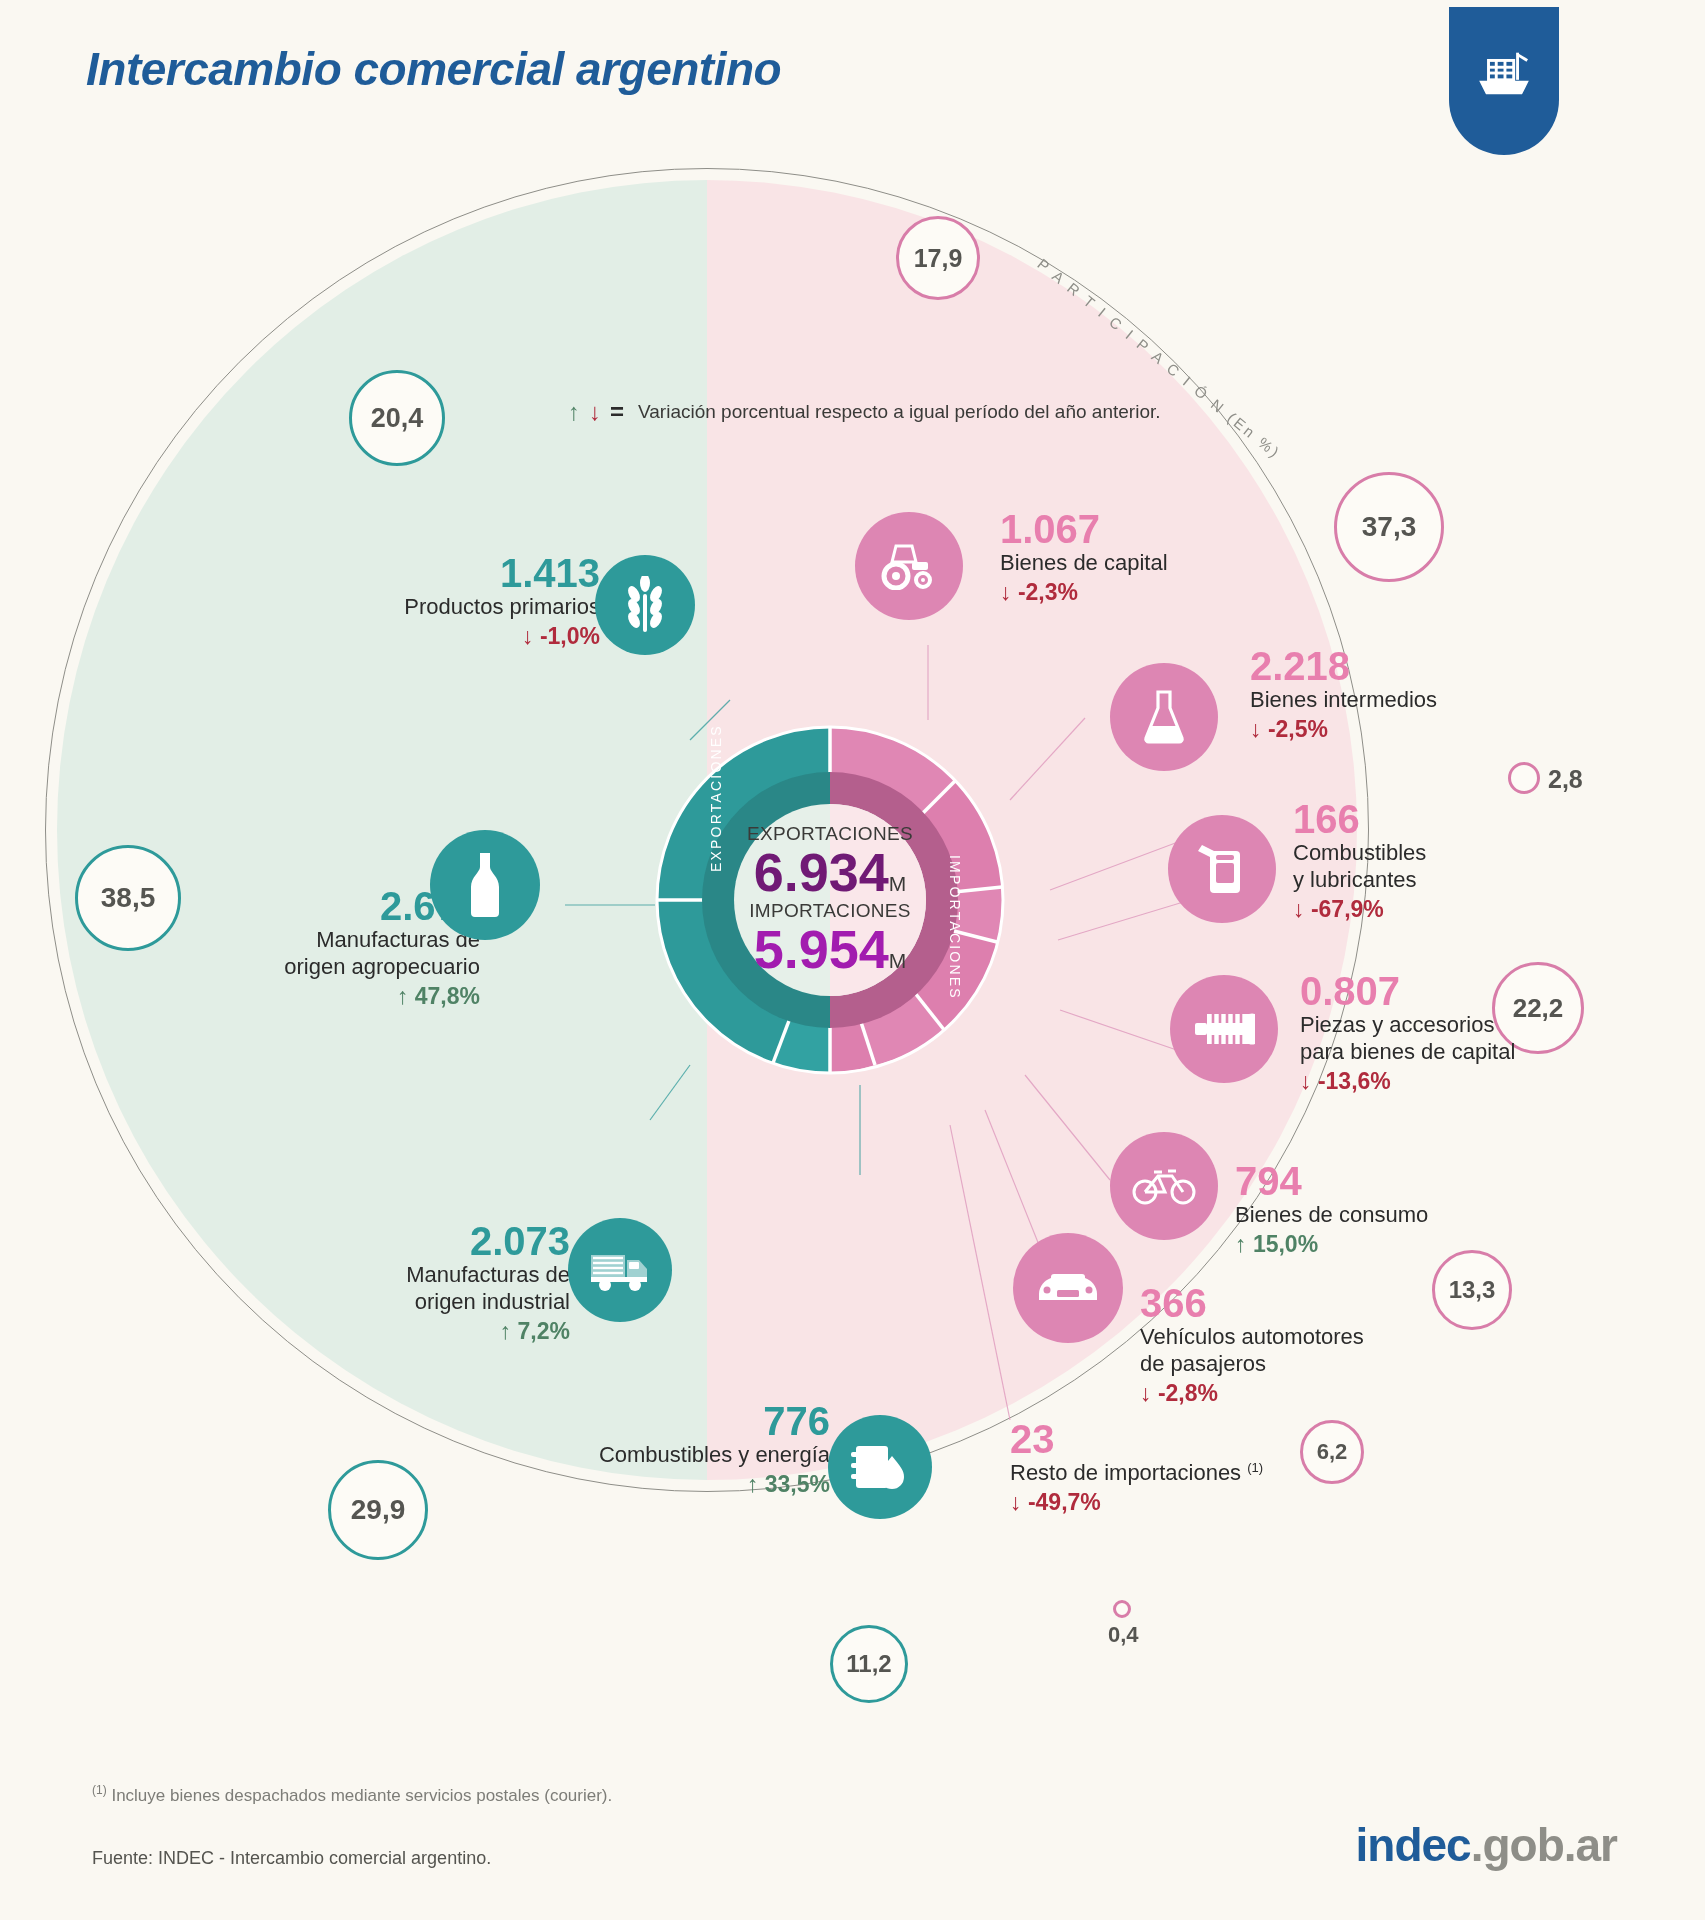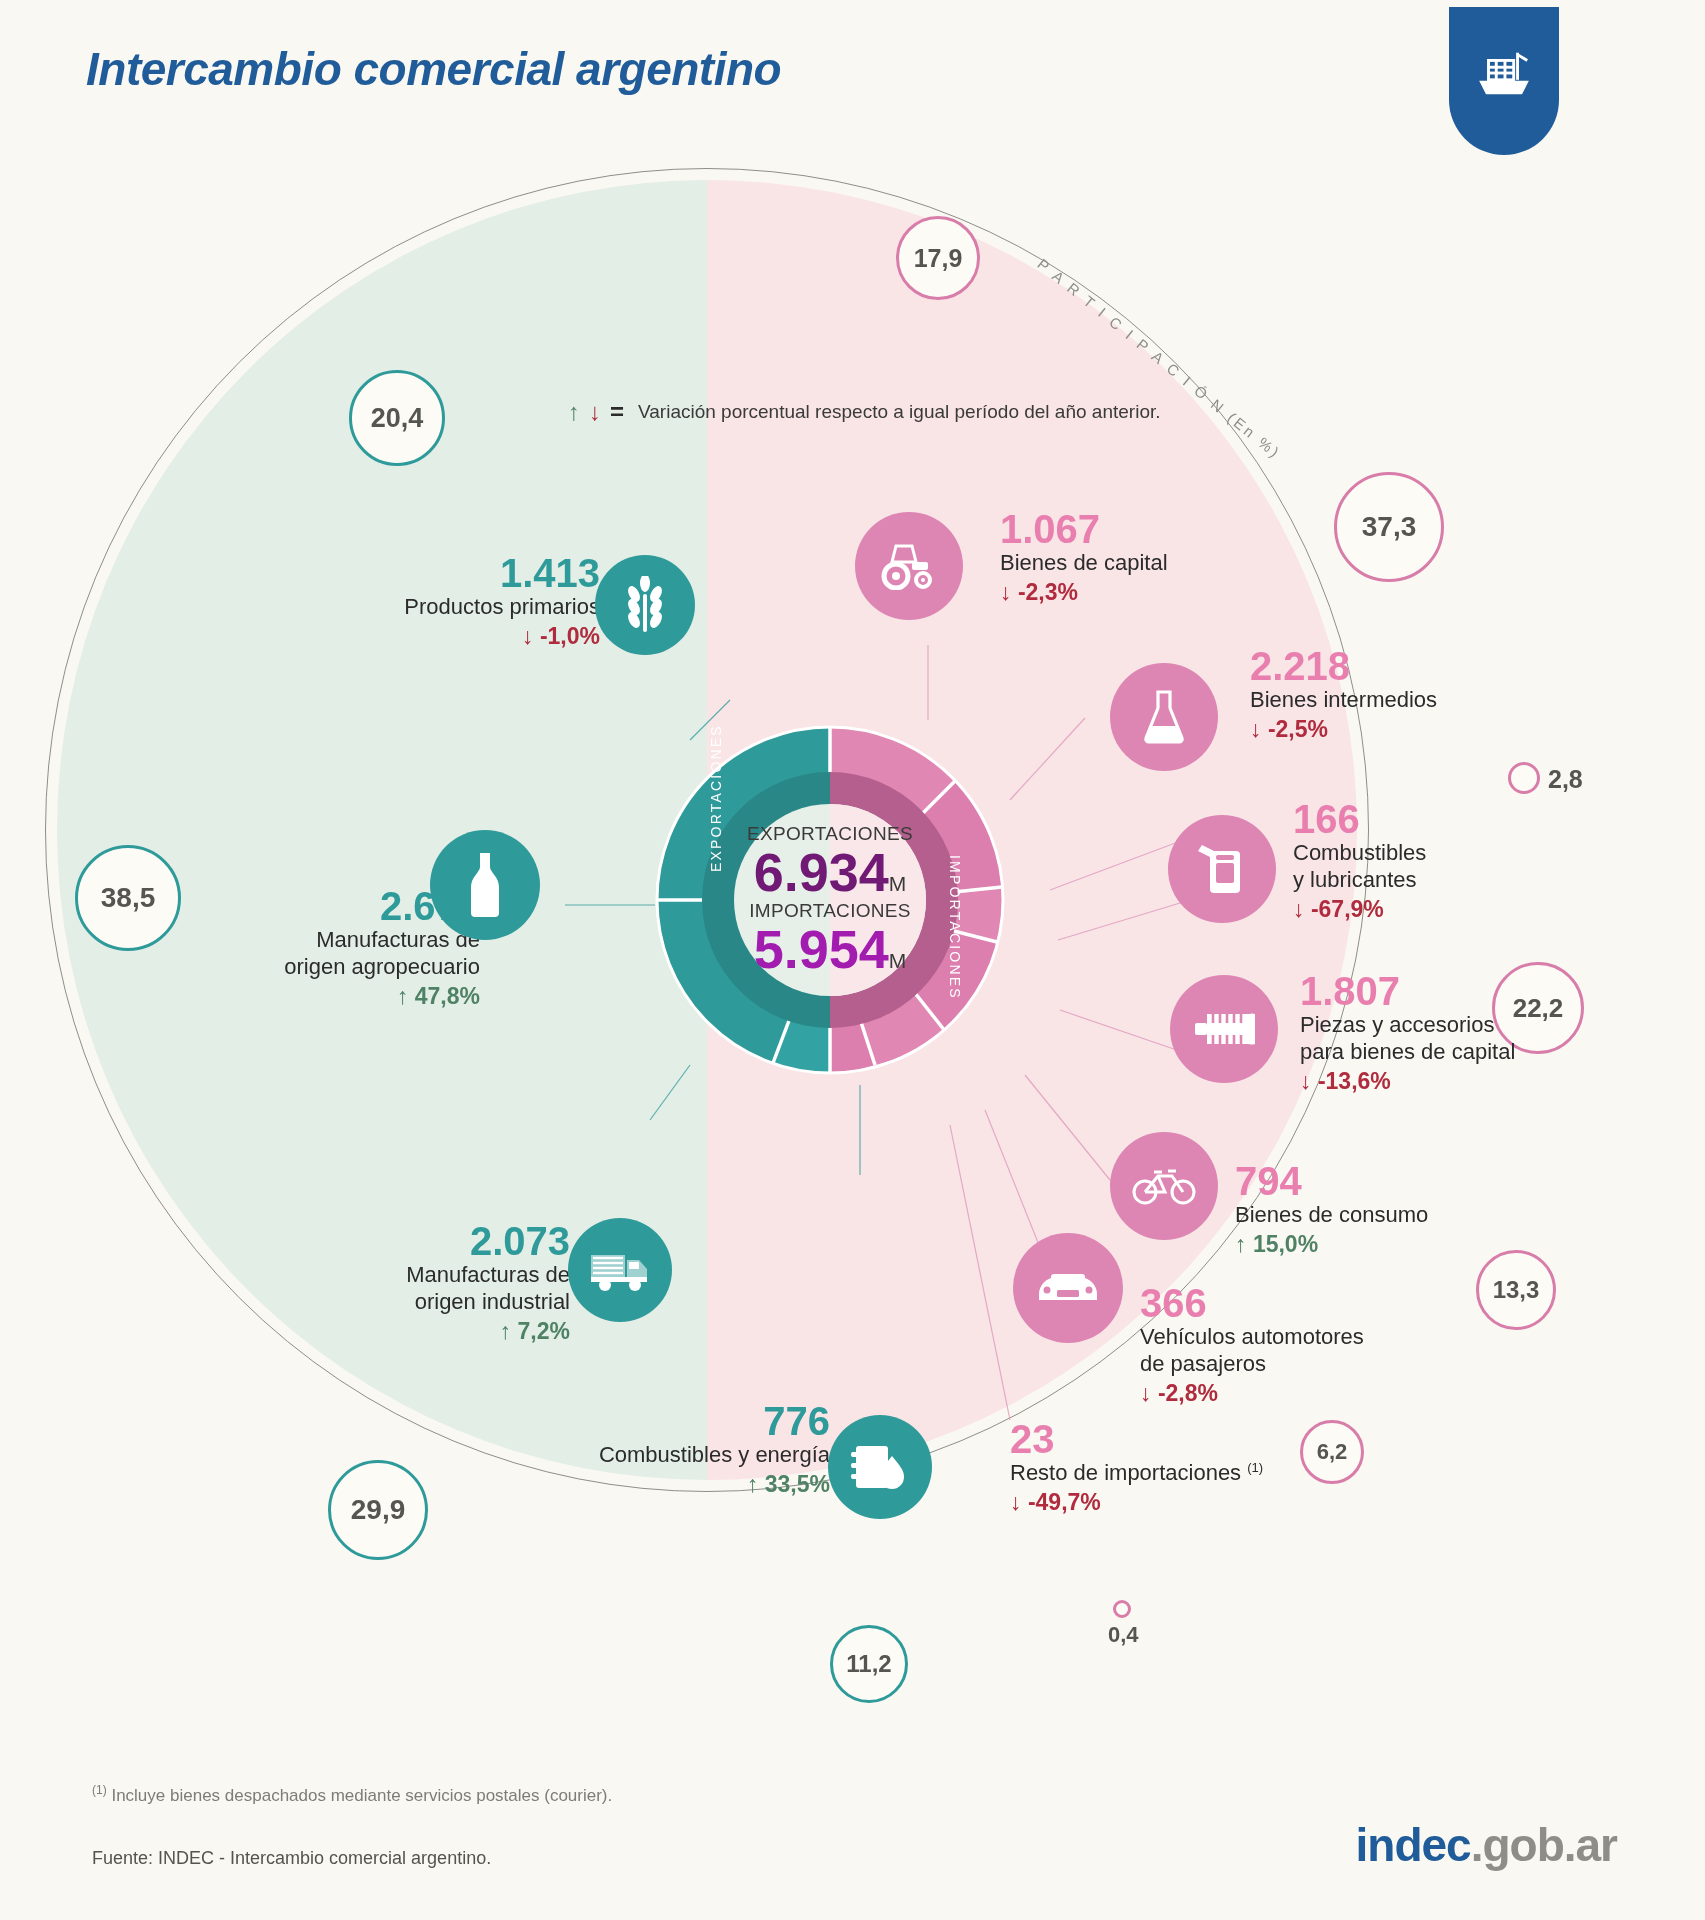--- a/index.html
+++ b/index.html
@@ -231,21 +231,21 @@
 <div class="bub exp" style="left:349px; top:370px; width:96px; height:96px; font-size:27px;">20,4</div>
 <div class="bub exp" style="left:75px; top:845px; width:106px; height:106px; font-size:28px;">38,5</div>
 <div class="bub exp" style="left:328px; top:1460px; width:100px; height:100px; font-size:28px;">29,9</div>
 <div class="bub exp" style="left:830px; top:1625px; width:78px; height:78px; font-size:24px;">11,2</div>
 
 <div class="bub imp" style="left:896px; top:216px; width:84px; height:84px; font-size:25px;">17,9</div>
 <div class="bub imp" style="left:1334px; top:472px; width:110px; height:110px; font-size:28px;">37,3</div>
 <div class="bub imp" style="left:1508px; top:762px; width:32px; height:32px;"></div>
 <div class="bub-out" style="left:1548px; top:765px; font-size:25px;">2,8</div>
 <div class="bub imp" style="left:1492px; top:962px; width:92px; height:92px; font-size:26px;">22,2</div>
-<div class="bub imp" style="left:1476px; top:1250px; width:80px; height:80px; font-size:24px;">13,3</div>
+<div class="bub imp" style="left:1432px; top:1250px; width:80px; height:80px; font-size:24px;">13,3</div>
 <div class="bub imp" style="left:1300px; top:1420px; width:64px; height:64px; font-size:22px;">6,2</div>
 <div class="bub imp" style="left:1113px; top:1600px; width:18px; height:18px;"></div>
 <div class="bub-out" style="left:1108px; top:1622px; font-size:22px;">0,4</div>
 
 <div class="item ta-r" style="left:300px; top:552px; width:300px;">
   <div class="val exp">1.413</div>
   <div class="nm">Productos primarios</div>
   <div class="var down">↓ <span>-1,0%</span></div>
 </div>
 <div class="iconc exp" style="left:595px; top:555px; width:100px; height:100px;">
@@ -366,21 +366,21 @@
       <line x1="48" y1="4" x2="48" y2="13"></line>
       <line x1="20" y1="25" x2="20" y2="34"></line>
         <line x1="27" y1="25" x2="27" y2="34"></line>
       <line x1="34" y1="25" x2="34" y2="34"></line>
         <line x1="41" y1="25" x2="41" y2="34"></line>
       <line x1="48" y1="25" x2="48" y2="34"></line>
     </g>
   </svg>
 </div>
 <div class="item ta-l" style="left:1300px; top:970px;">
-  <div class="val imp">1.807</div>
+  <div class="val imp">0.807</div>
   <div class="nm">Piezas y accesorios</div>
   <div class="nm">para bienes de capital</div>
   <div class="var down">↓ <span>-13,6%</span></div>
 </div>
 
 <div class="iconc imp" style="left:1110px; top:1132px; width:108px; height:108px;">
   <svg width="64" height="38" viewBox="0 0 64 38" fill="none" stroke="#ffffff" stroke-width="3">
     <circle cx="13" cy="25" r="11"></circle>
       <circle cx="51" cy="25" r="11"></circle>
     <path d="M13 25 L26 9 L40 9 L51 25"></path>

